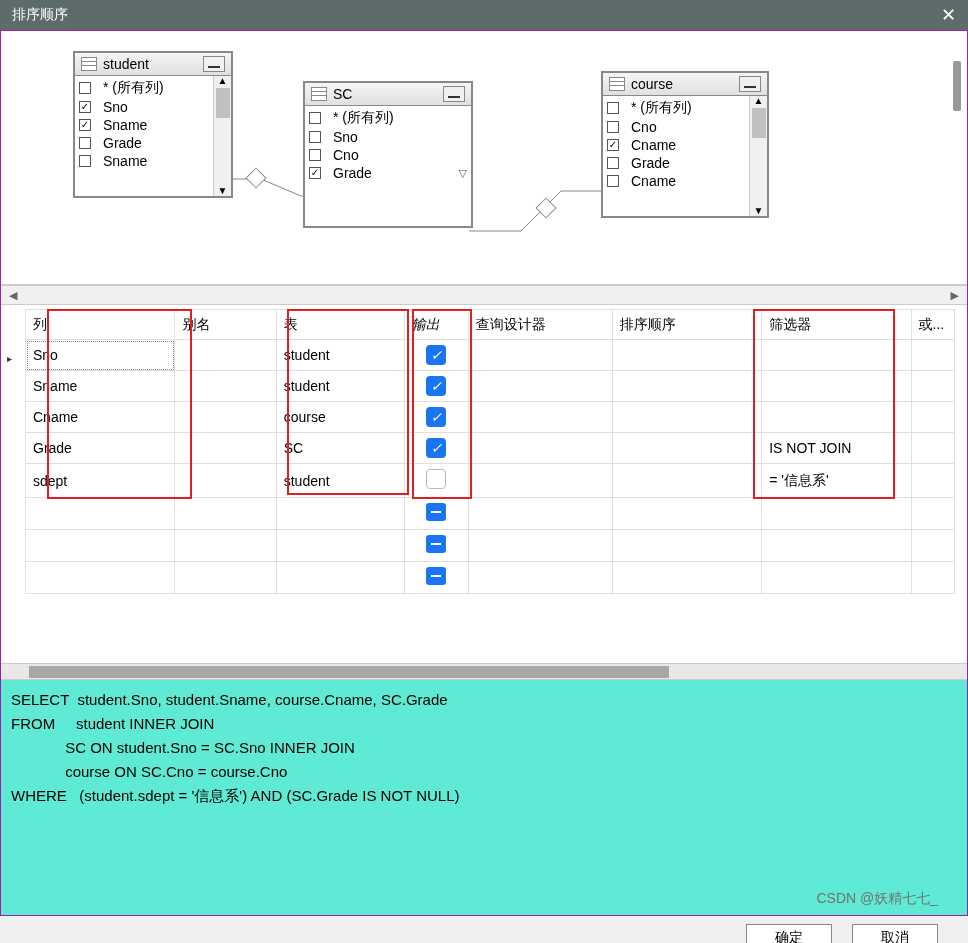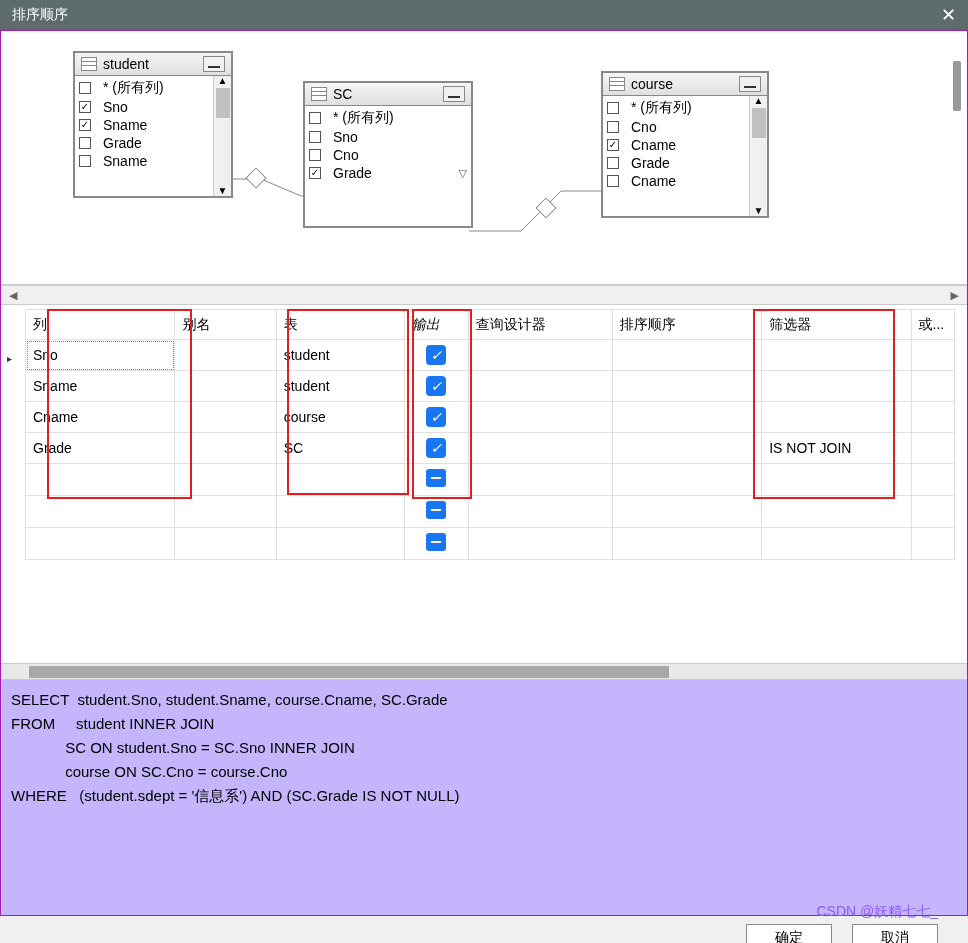--- a/index.html
+++ b/index.html
@@ -45,26 +45,26 @@
 .hl-red { position:absolute; border:2px solid #e02020; pointer-events:none;}
 
 .chk-blue { display:inline-block; width:20px; height:20px; background:#1976f2; border-radius:4px; color:#fff; font-size:14px; line-height:20px; text-align:center; margin:0 auto;}
 .chk-empty { display:inline-block; width:20px; height:20px; border:1px solid #bbb; border-radius:4px; background:#fff;}
 .dash-blue { display:inline-block; width:20px; height:18px; background:#1976f2; border-radius:3px; position:relative;}
 .dash-blue::after{content:""; position:absolute; left:5px; right:5px; top:8px; height:2px; background:#fff;}
 
 .grid-hscroll { height:16px; background:#e8e8e8; border-top:1px solid #ccc; display:flex; align-items:center;}
 .grid-hscroll .thumb2 { height:12px; background:#a8a8a8; width:640px; margin-left:28px;}
 
-.sql-pane { flex:1; background:#c4b5fd; padding:8px 10px; font-size:15px; line-height:1.6; white-space:pre; overflow:auto;}
+.sql-pane { flex:1; background:#5eead4; padding:8px 10px; font-size:15px; line-height:1.6; white-space:pre; overflow:auto;}
 
 .button-bar { height:44px; display:flex; align-items:center; justify-content:flex-end; gap:20px; padding:0 30px; background:#f0f0f0;}
 .btn { border:1px solid #888; background:#fff; padding:4px 28px; cursor:pointer; font-size:14px;}
 
-.watermark { position:absolute; right:30px; bottom:22px; color:#8b5cf6; font-size:14px; pointer-events:none;}
+.watermark { position:absolute; right:30px; bottom:35px; color:#737373; font-size:14px; pointer-events:none;}
 
 svg.join-svg { position:absolute; top:0; left:0; width:100%; height:100%; pointer-events:none;}
 </style>
 </head>
 <body>
 
 <div class="titlebar">
   <span>排序顺序</span>
   <span class="close">✕</span>
 </div>
@@ -242,20 +242,30 @@
             <td class="col-col">Grade</td>
             <td class="col-alias"></td>
             <td class="col-table">SC</td>
             <td class="col-output" style="text-align:center"><span class="chk-blue">✓</span></td>
             <td class="col-sorttype"></td>
             <td class="col-sortorder"></td>
             <td class="col-filter">IS NOT JOIN</td>
             <td class="col-or"></td>
           </tr>
           <tr>
+            <td class="col-col">sdept</td>
+            <td class="col-alias"></td>
+            <td class="col-table">student</td>
+            <td class="col-output" style="text-align:center"><span class="chk-empty"></span></td>
+            <td class="col-sorttype"></td>
+            <td class="col-sortorder"></td>
+            <td class="col-filter">= '信息系'</td>
+            <td class="col-or"></td>
+          </tr>
+          <tr>
             <td class="col-col"></td>
             <td class="col-alias"></td>
             <td class="col-table"></td>
             <td class="col-output" style="text-align:center"><span class="dash-blue"></span></td>
             <td class="col-sorttype"></td>
             <td class="col-sortorder"></td>
             <td class="col-filter"></td>
             <td class="col-or"></td>
           </tr>
           <tr>

